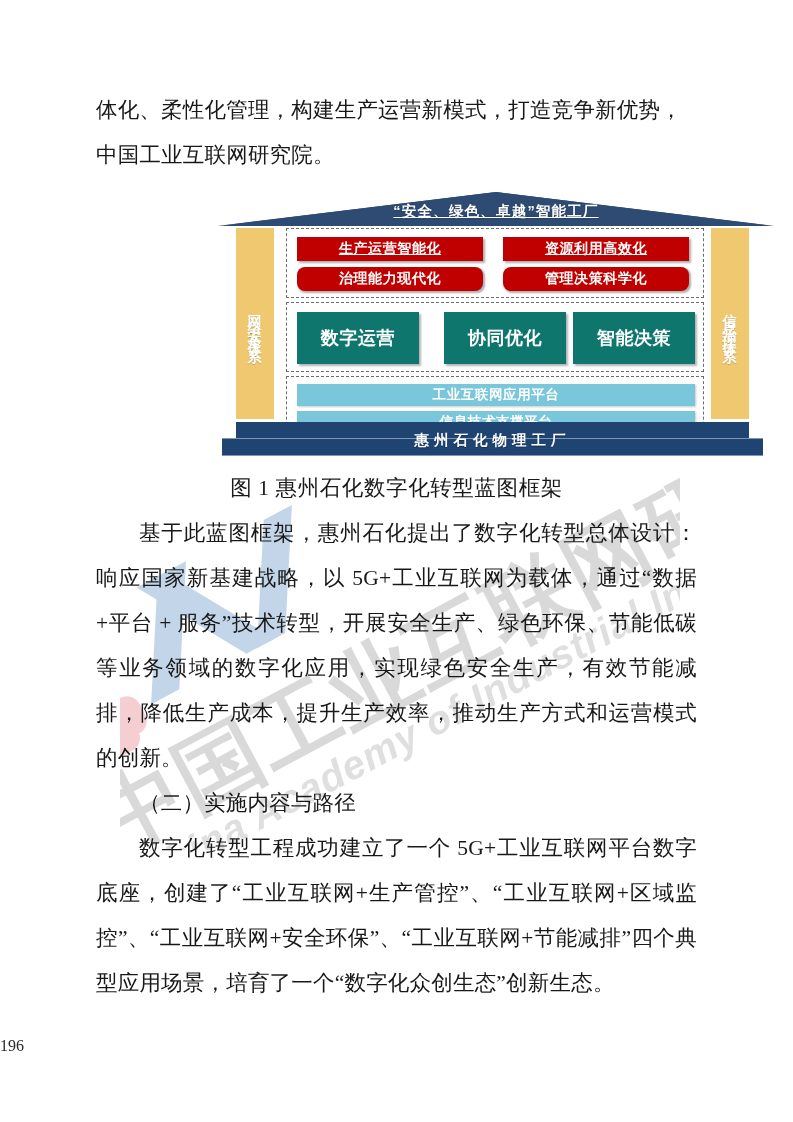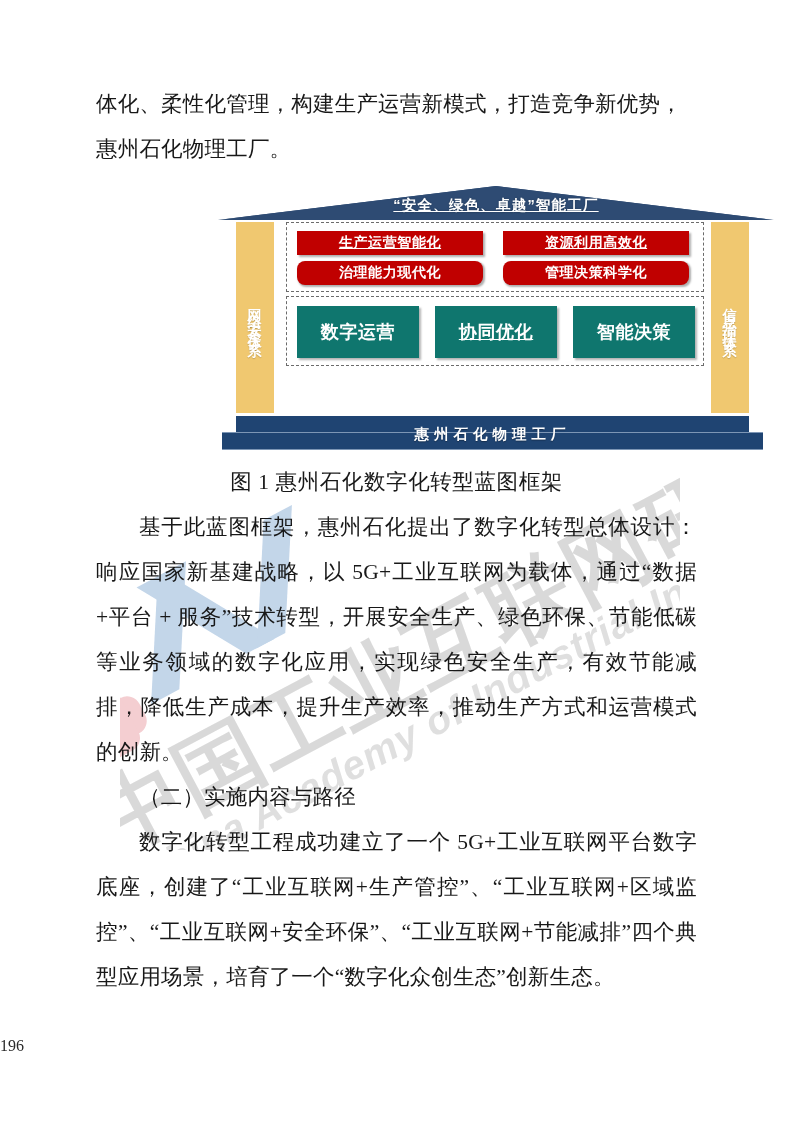--- a/index.html
+++ b/index.html
@@ -29,21 +29,21 @@
     pointer-events: none;
     z-index: 1;
     opacity: 1;
   }
   #watermark svg { display: block; width: 100%; height: 100%; }
 
   
   #content {
     position: relative;
     z-index: 3;
-    padding: 4px 96px;
+    padding: 10px 96px;
     box-sizing: border-box;
     width: 793px;
   }
   .para {
     font-size: 21.5px;
     line-height: 45px;
     text-align: justify;
     text-justify: inter-ideograph;
     margin: 0;
     letter-spacing: 0.2px;
@@ -164,21 +164,21 @@
     letter-spacing: 0.6px;
     display: flex;
     align-items: center;
     justify-content: center;
     box-shadow: 1.5px 1.5px 2px rgba(0,0,0,.30);
     height: 52px;
     width: 122px;
     top: 9px;
   }
   .bb-c0 { left: 10px; }
-  .bb-c1 { left: 148px; text-decoration: underline; }
+  .bb-c1 { left: 157px; }
   .bb-c2 { left: 286px; }
 
   .cyanbar {
     position: absolute;
     left: 10px;
     width: 398px;
     height: 22px;
     background: #7ac6db;
     color: #ffffff;
     font-family: "Liberation Sans", "DejaVu Sans", sans-serif;
@@ -266,21 +266,21 @@
         <text x="-60" y="312" font-family="'Liberation Sans','DejaVu Sans',sans-serif" font-size="40" font-weight="bold" font-style="italic" fill="#dedede" opacity="0.95" letter-spacing="1">China Academy of Industrial Internet</text>
       </g>
     </svg>
   </div>
 
   <div id="content">
 
     <div class="spacer-top"></div>
 
     <p class="para">体化、柔性化管理，构建生产运营新模式，打造竞争新优势，</p>
-    <p class="para">惠州石化物理工厂。</p>
+    <p class="para">中国工业互联网研究院。</p>
 
     <div id="figure">
       <div class="fig-inner">
 
         <div class="roof">
           <svg viewBox="0 0 556 34" preserveAspectRatio="none">
             <polygon points="0,34 278,0 556,34 556,34 278,10 0,34" fill="#2e4b73"></polygon>
             <polygon points="0,34 278,0 556,34" fill="#2e4b73"></polygon>
           </svg>
           <div class="roof-label">“安全、绿色、卓越”智能工厂</div>
@@ -300,20 +300,24 @@
           <div class="redbox rb-r1 rb-c0">治理能力现代化</div>
           <div class="redbox rb-r1 rb-c1">管理决策科学化</div>
         </div>
 
         <div class="group" id="group-capab">
           <div class="bluebox bb-c0">数字运营</div>
           <div class="bluebox bb-c1">协同优化</div>
           <div class="bluebox bb-c2">智能决策</div>
         </div>
 
+        <div class="group" id="group-platform">
+          <div class="cyanbar cb-r0">工业互联网应用平台</div>
+          <div class="cyanbar cb-r1">信息技术支撑平台</div>
+        </div>
 
         <div class="base-upper"></div>
         <div class="base-lower"></div>
         <div class="base-label">惠州石化物理工厂</div>
       </div>
     </div>
 
     <div class="gap-sm"></div>
 
     <p class="caption">图 1 惠州石化数字化转型蓝图框架</p>

